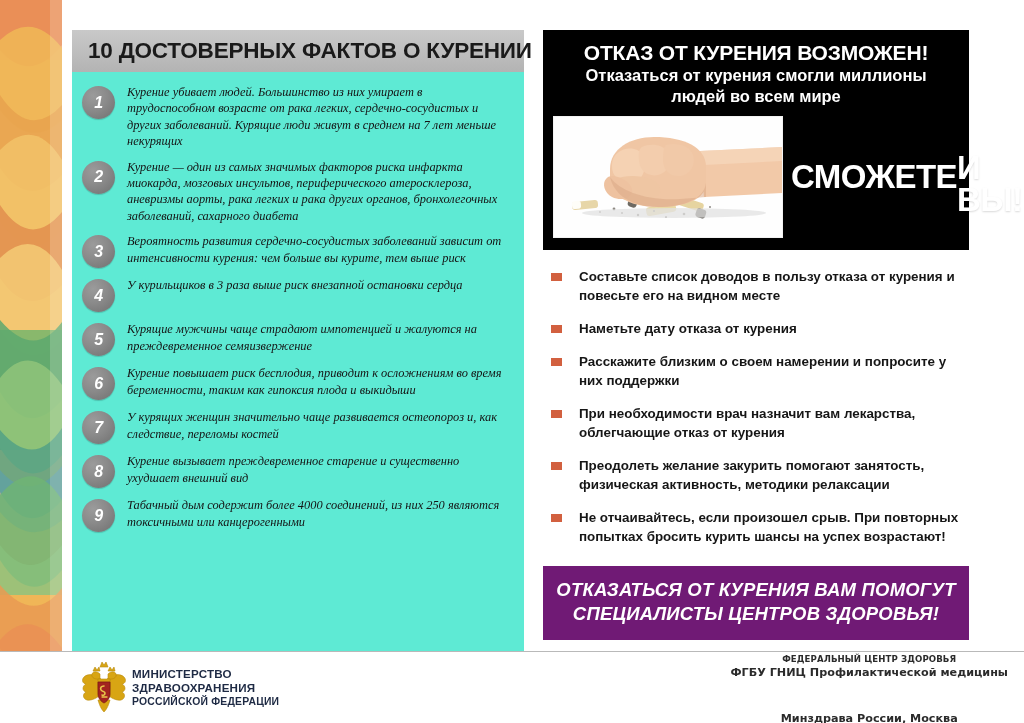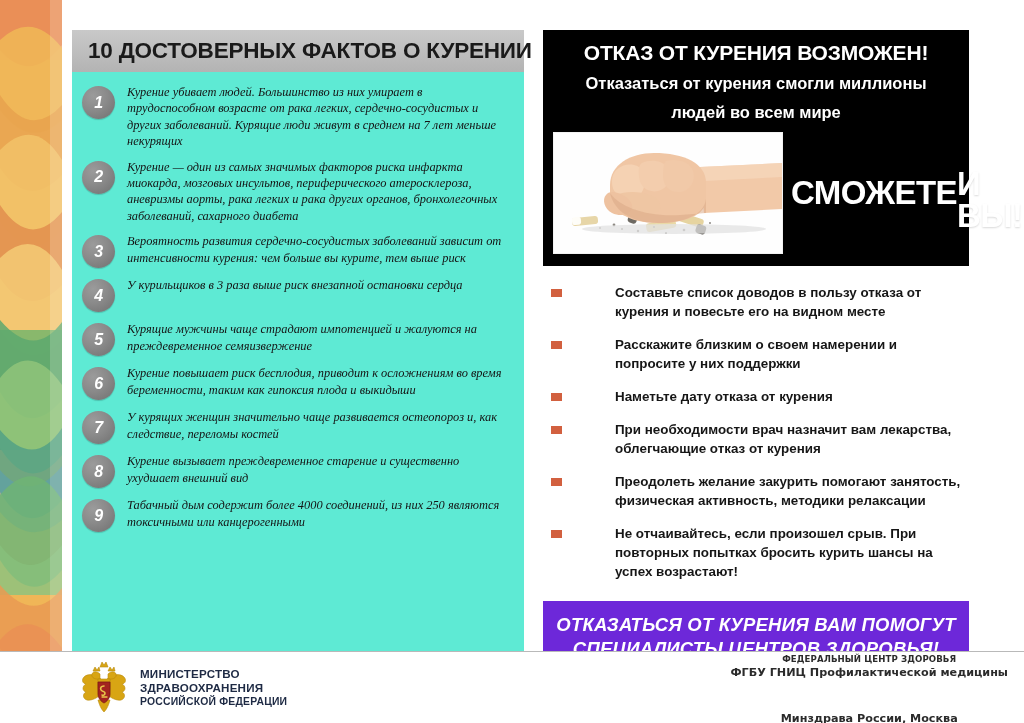--- a/index.html
+++ b/index.html
@@ -112,21 +112,21 @@
     text-align: center;
     line-height: 25px;
     letter-spacing: -0.2px;
   }
   .quit-hero .hero-sub {
     color: #ffffff;
     font-size: 16.5px;
     font-weight: bold;
     text-align: center;
     line-height: 21px;
-    margin-top: 8px;
+    margin-top: 0;
   }
   .hero-media {
     display: flex;
     align-items: stretch;
     margin-top: 9px;
     gap: 8px;
   }
   .hero-photo {
     flex: 0 0 228px;
     height: 120px;
@@ -150,41 +150,40 @@
   .hero-cta .l2 { font-size: 33px; letter-spacing: -0.6px; margin-top: 14px;}
 
   
   .tips {
     padding: 17px 4px 4px 4px;
   }
   .tip-row {
     display: flex;
     align-items: flex-start;
     margin-bottom: 14px;
-    gap: 36px;
   }
   .tip-bullet {
     flex: 0 0 auto;
     width: 11px;
     height: 8px;
     background: #d2603f;
     margin-top: 6px;
     margin-left: 4px;
   }
   .tip-text {
     margin-left: 17px;
     font-size: 13.4px;
     font-weight: bold;
     line-height: 19px;
     color: #161616;
   }
 
   
   .help-banner {
-    background: #6d28d9;
+    background: #701a75;
     padding: 12px 8px 14px 8px;
     box-sizing: border-box;
     text-align: center;
     margin-top: 2px;
   }
   .help-banner .line {
     color: #ffffff;
     font-size: 18.5px;
     font-weight: bold;
     font-style: italic;
@@ -211,21 +210,21 @@
   }
   .ministry {
     position: absolute;
     left: 76px;
     top: 8px;
     display: flex;
     align-items: center;
   }
   .ministry .emblem { flex: 0 0 auto; width: 56px; height: 56px; }
   .ministry .mtext {
-    margin-left: 8px;
+    margin-left: 0;
     color: #1e2a44;
     font-size: 11.6px;
     font-weight: bold;
     line-height: 14px;
     letter-spacing: 0.2px;
   }
   .ministry .mtext .l3 { font-size: 10.4px; }
   .center-credit {
     position: absolute;
     right: 16px;
@@ -385,26 +384,26 @@
 
     <div class="tips">
 
       <div class="tip-row">
         <div class="tip-bullet"></div>
         <div class="tip-text">Составьте список доводов в пользу отказа от курения и повесьте его на видном месте</div>
       </div>
 
       <div class="tip-row">
         <div class="tip-bullet"></div>
+        <div class="tip-text">Наметьте дату отказа от курения</div>
+      </div>
+
+      <div class="tip-row">
+        <div class="tip-bullet"></div>
         <div class="tip-text">Расскажите близким о своем намерении и попросите у них поддержки</div>
-      </div>
-
-      <div class="tip-row">
-        <div class="tip-bullet"></div>
-        <div class="tip-text">Наметьте дату отказа от курения</div>
       </div>
 
       <div class="tip-row">
         <div class="tip-bullet"></div>
         <div class="tip-text">При необходимости врач назначит вам лекарства, облегчающие отказ от курения</div>
       </div>
 
       <div class="tip-row">
         <div class="tip-bullet"></div>
         <div class="tip-text">Преодолеть желание закурить помогают занятость, физическая активность, методики релаксации</div>

